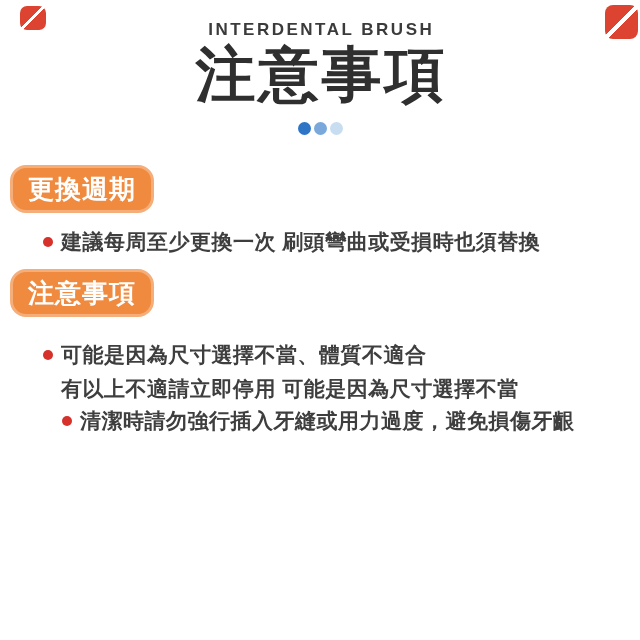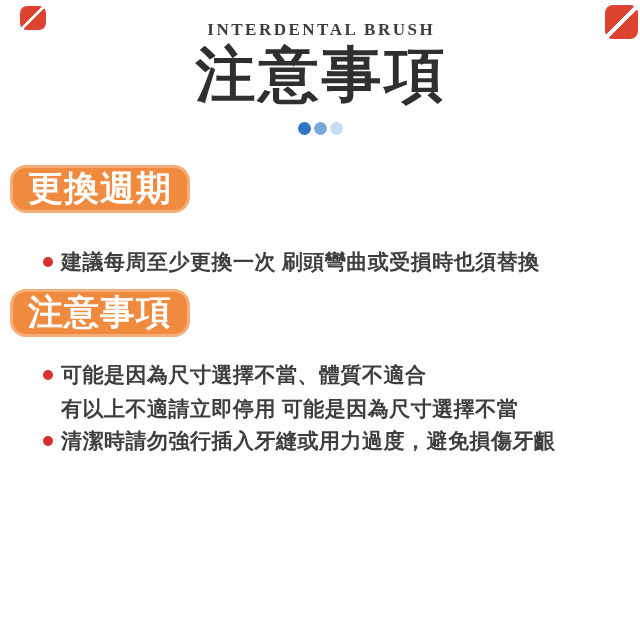--- a/index.html
+++ b/index.html
@@ -3,21 +3,21 @@
 <meta charset="utf-8">
 <style>
   html,body{margin:0;padding:0;}
   body{
     width:640px;height:640px;
     background:#ffffff;
     font-family:"Liberation Sans","DejaVu Sans",sans-serif;
     position:relative;
     overflow:hidden;
   }
-  .page{width:640px;height:640px;position:relative;font-family:Liberation Serif, serif;}
+  .page{width:640px;height:640px;position:relative;}
 
   
   .corner{position:absolute;background:#DC4330;}
   .corner.tl{
     left:20px;top:6px;width:26px;height:24px;
     border-radius:7px;
     background:linear-gradient(135deg,#DC4330 46%,#ffffff 46%,#ffffff 54%,#DC4330 54%);
   }
   .corner.tr{
     right:2px;top:5px;width:33px;height:34px;
@@ -43,21 +43,21 @@
   .dot.d2{background:#7AA8DB;}
   .dot.d3{background:#C9DDF1;}
 
   .badge{
     display:inline-block;
     margin:0 0 0 10px;
     background:#EF8A3E;
     border:3px solid #F5AE79;
     border-radius:16px;
     color:#ffffff;
-    font-size:35px;font-weight:800;
+    font-size:26px;font-weight:800;
     line-height:32px;
     padding:5px 15px;
     letter-spacing:1px;
   }
   .badge.b1{margin-top:30px;}
   .badge.b2{margin-top:10px;}
 
   .item{
     display:flex;
     align-items:flex-start;
@@ -69,23 +69,23 @@
     width:10px;height:10px;border-radius:50%;
     background:#D6312B;
     margin-top:12px;margin-right:8px;
   }
   .item .lines{
     font-size:21px;font-weight:700;
     line-height:34px;
     color:#3E3E3E;
     letter-spacing:0.5px;
   }
-  .item.i1{margin-top:32px;}
+  .item.i1{margin-top:12px;}
   .item.i2{margin-top:21px;}
-  .item.i3{margin-top:-2px;}
+  .item.i3{margin-top:-2px;margin-left:19px;}
   .item.i4{margin-top:29px;}
 </style>
 </head>
 <body>
 
 <div class="page">
 
   <div class="corner tl"></div>
   <div class="corner tr"></div>
 

